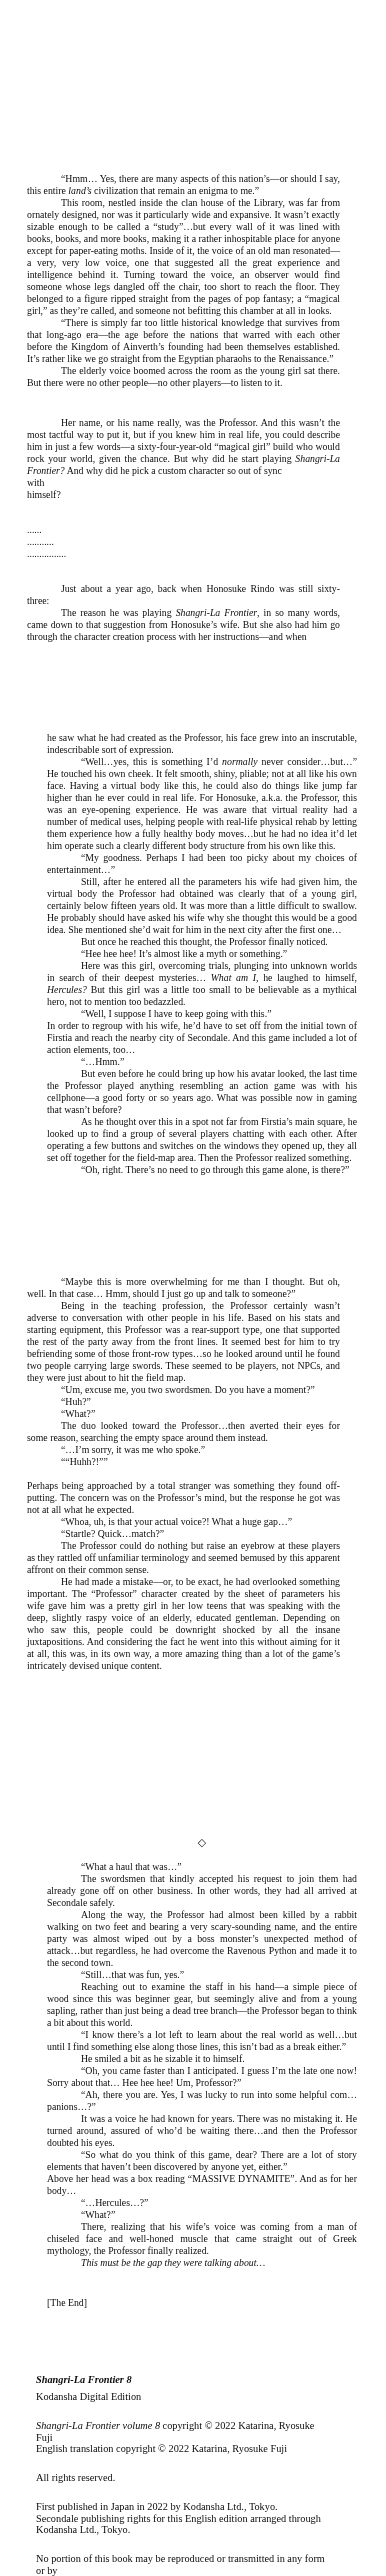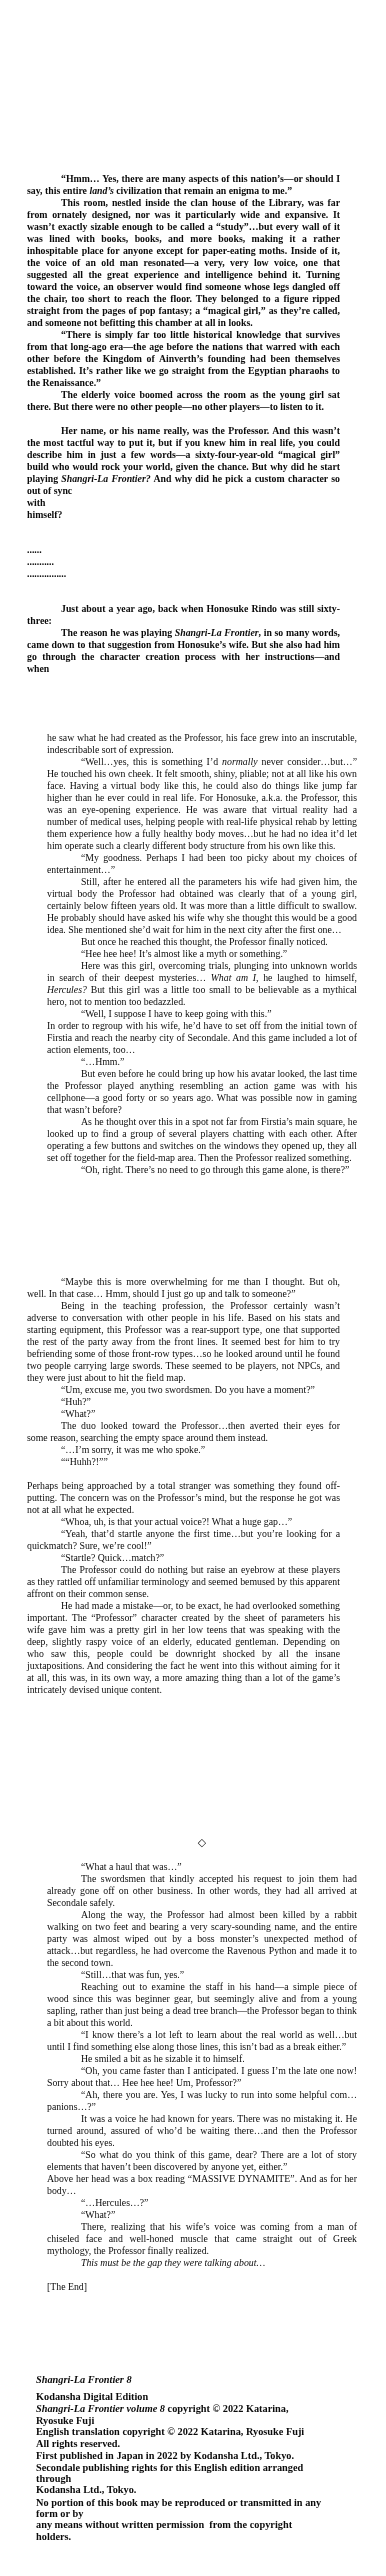--- a/index.html
+++ b/index.html
@@ -14,42 +14,42 @@
     color: #0b0b0b;
   }
   .page {
     position: absolute;
     font-size: 9.8px;
     line-height: 12px;
     text-align: justify;
     hyphens: none;
     -webkit-hyphens: none;
   }
-  #page1 { top: 173px;  left: 27px; width: 313px; font-weight: bold; }
+  #page1 { top: 173px;  left: 27px; width: 313px; }
   #page2 { top: 732px; left: 47px; width: 310px; }
   #page3 { top: 1276px; left: 27px; width: 313px; }
   #page4 { top: 1836px; left: 47px; width: 310px; }
   #colophon {
     top: 2374px; left: 36px; width: 291px;
     text-align: left;
     font-size: 10.3px;
     line-height: 11.3px;
   }
   p { margin: 0; padding: 0; }
   .it { font-style: italic; }
   .s-indent { text-indent: 34px; }
   .s-flush { text-indent: 0; }
   .s-italic { font-style: italic; }
   .s-bolditalic { font-weight: bold; font-style: italic; }
   .s-right { text-align: left; text-indent: 0; }
   .s-diamond { text-align: center; text-indent: 0; margin-bottom: 13.4px; font-size: 10.8px; }
-  .s-gap1 { margin-top: 12px; }
+  .s-gap1 { margin-top: 28px; }
   .s-gap2 { margin-top: 23px; }
-  .s-gapsm { margin-top: 5.7px; font-weight: bold; }
-  .s-gap28 { margin-top: 1px; font-weight: bold; }
+  .s-gapsm { margin-top: 5.7px; }
+  .s-gap28 { margin-top: 18px; }
 </style>
 </head>
 <body>
 
 <div>
   <section class="page" id="page1">
       <p class="s-indent"><span>“Hmm… Yes, there are many aspects of this nation’s—or should I say, this entire </span><span class="it">land’s</span><span> civilization that remain an enigma to me.”</span></p>
       <p class="s-indent"><span>This room, nestled inside the clan house of the Library, was far from ornately designed, nor was it particularly wide and expansive. It wasn’t exactly sizable enough to be called a “study”…but every wall of it was lined with books, books, and more books, making it a rather inhospitable place for anyone except for paper-eating moths. Inside of it, the voice of an old man resonated—a very, very low voice, one that suggested all the great experience and intelligence behind it. Turning toward the voice, an observer would find someone whose legs dangled off the chair, too short to reach the floor. They belonged to a figure ripped straight from the pages of pop fantasy; a “magical girl,” as they’re called, and someone not befitting this chamber at all in looks.</span></p>
       <p class="s-indent"><span>“There is simply far too little historical knowledge that survives from that long-ago era—the age before the nations that warred with each other before the Kingdom of Ainverth’s founding had been themselves established. It’s rather like we go straight from the Egyptian pharaohs to the Renaissance.”</span></p>
       <p class="s-indent"><span>The elderly voice boomed across the room as the young girl sat there. But there were no other people—no other players—to listen to it.</span></p>
@@ -78,21 +78,20 @@
       <p class="s-indent"><span>“Maybe this is more overwhelming for me than I thought. But oh, well. In that case… Hmm, should I just go up and talk to someone?”</span></p>
       <p class="s-indent"><span>Being in the teaching profession, the Professor certainly wasn’t adverse to conversation with other people in his life. Based on his stats and starting equipment, this Professor was a rear-support type, one that supported the rest of the party away from the front lines. It seemed best for him to try befriending some of those front-row types…so he looked around until he found two people carrying large swords. These seemed to be players, not NPCs, and they were just about to hit the field map.</span></p>
       <p class="s-indent"><span>“Um, excuse me, you two swordsmen. Do you have a moment?”</span></p>
       <p class="s-indent"><span>“Huh?”</span></p>
       <p class="s-indent"><span>“What?”</span></p>
       <p class="s-indent"><span>The duo looked toward the Professor…then averted their eyes for some reason, searching the empty space around them instead.</span></p>
       <p class="s-indent"><span>“…I’m sorry, it was me who spoke.”</span></p>
       <p class="s-indent"><span>““Huhh?!””</span></p>
       <p class="s-indent"><br><span>Perhaps being approached by a total stranger was something they found off-putting. The concern was on the Professor’s mind, but the response he got was not at all what he expected.</span></p>
       <p class="s-indent"><span>“Whoa, uh, is that your actual voice?! What a huge gap…”</span></p>
-      <p class="s-indent"><span>“Yeah, that’d startle anyone the first time…but you’re looking for a quickmatch? Sure, we’re cool!”</span></p>
       <p class="s-indent"><span>“Startle? Quick…match?”</span></p>
       <p class="s-indent"><span>The Professor could do nothing but raise an eyebrow at these players as they rattled off unfamiliar terminology and seemed bemused by this apparent affront on their common sense.</span></p>
       <p class="s-indent"><span>He had made a mistake—or, to be exact, he had overlooked something important. The “Professor” character created by the sheet of parameters his wife gave him was a pretty girl in her low teens that was speaking with the deep, slightly raspy voice of an elderly, educated gentleman. Depending on who saw this, people could be downright shocked by all the insane juxtapositions. And considering the fact he went into this without aiming for it at all, this was, in its own way, a more amazing thing than a lot of the game’s intricately devised unique content.</span></p>
     </section>
   <section class="page" id="page4">
       <p class="s-diamond"><span>◇</span></p>
       <p class="s-indent"><span>“What a haul that was…”</span></p>
       <p class="s-indent"><span>The swordsmen that kindly accepted his request to join them had already gone off on other business. In other words, they had all arrived at Secondale safely.</span></p>
       <p class="s-indent"><span>Along the way, the Professor had almost been killed by a rabbit walking on two feet and bearing a very scary-sounding name, and the entire party was almost wiped out by a boss monster’s unexpected method of attack…but regardless, he had overcome the Ravenous Python and made it to the second town.</span></p>
       <p class="s-indent"><span>“Still…that was fun, yes.”</span></p>

